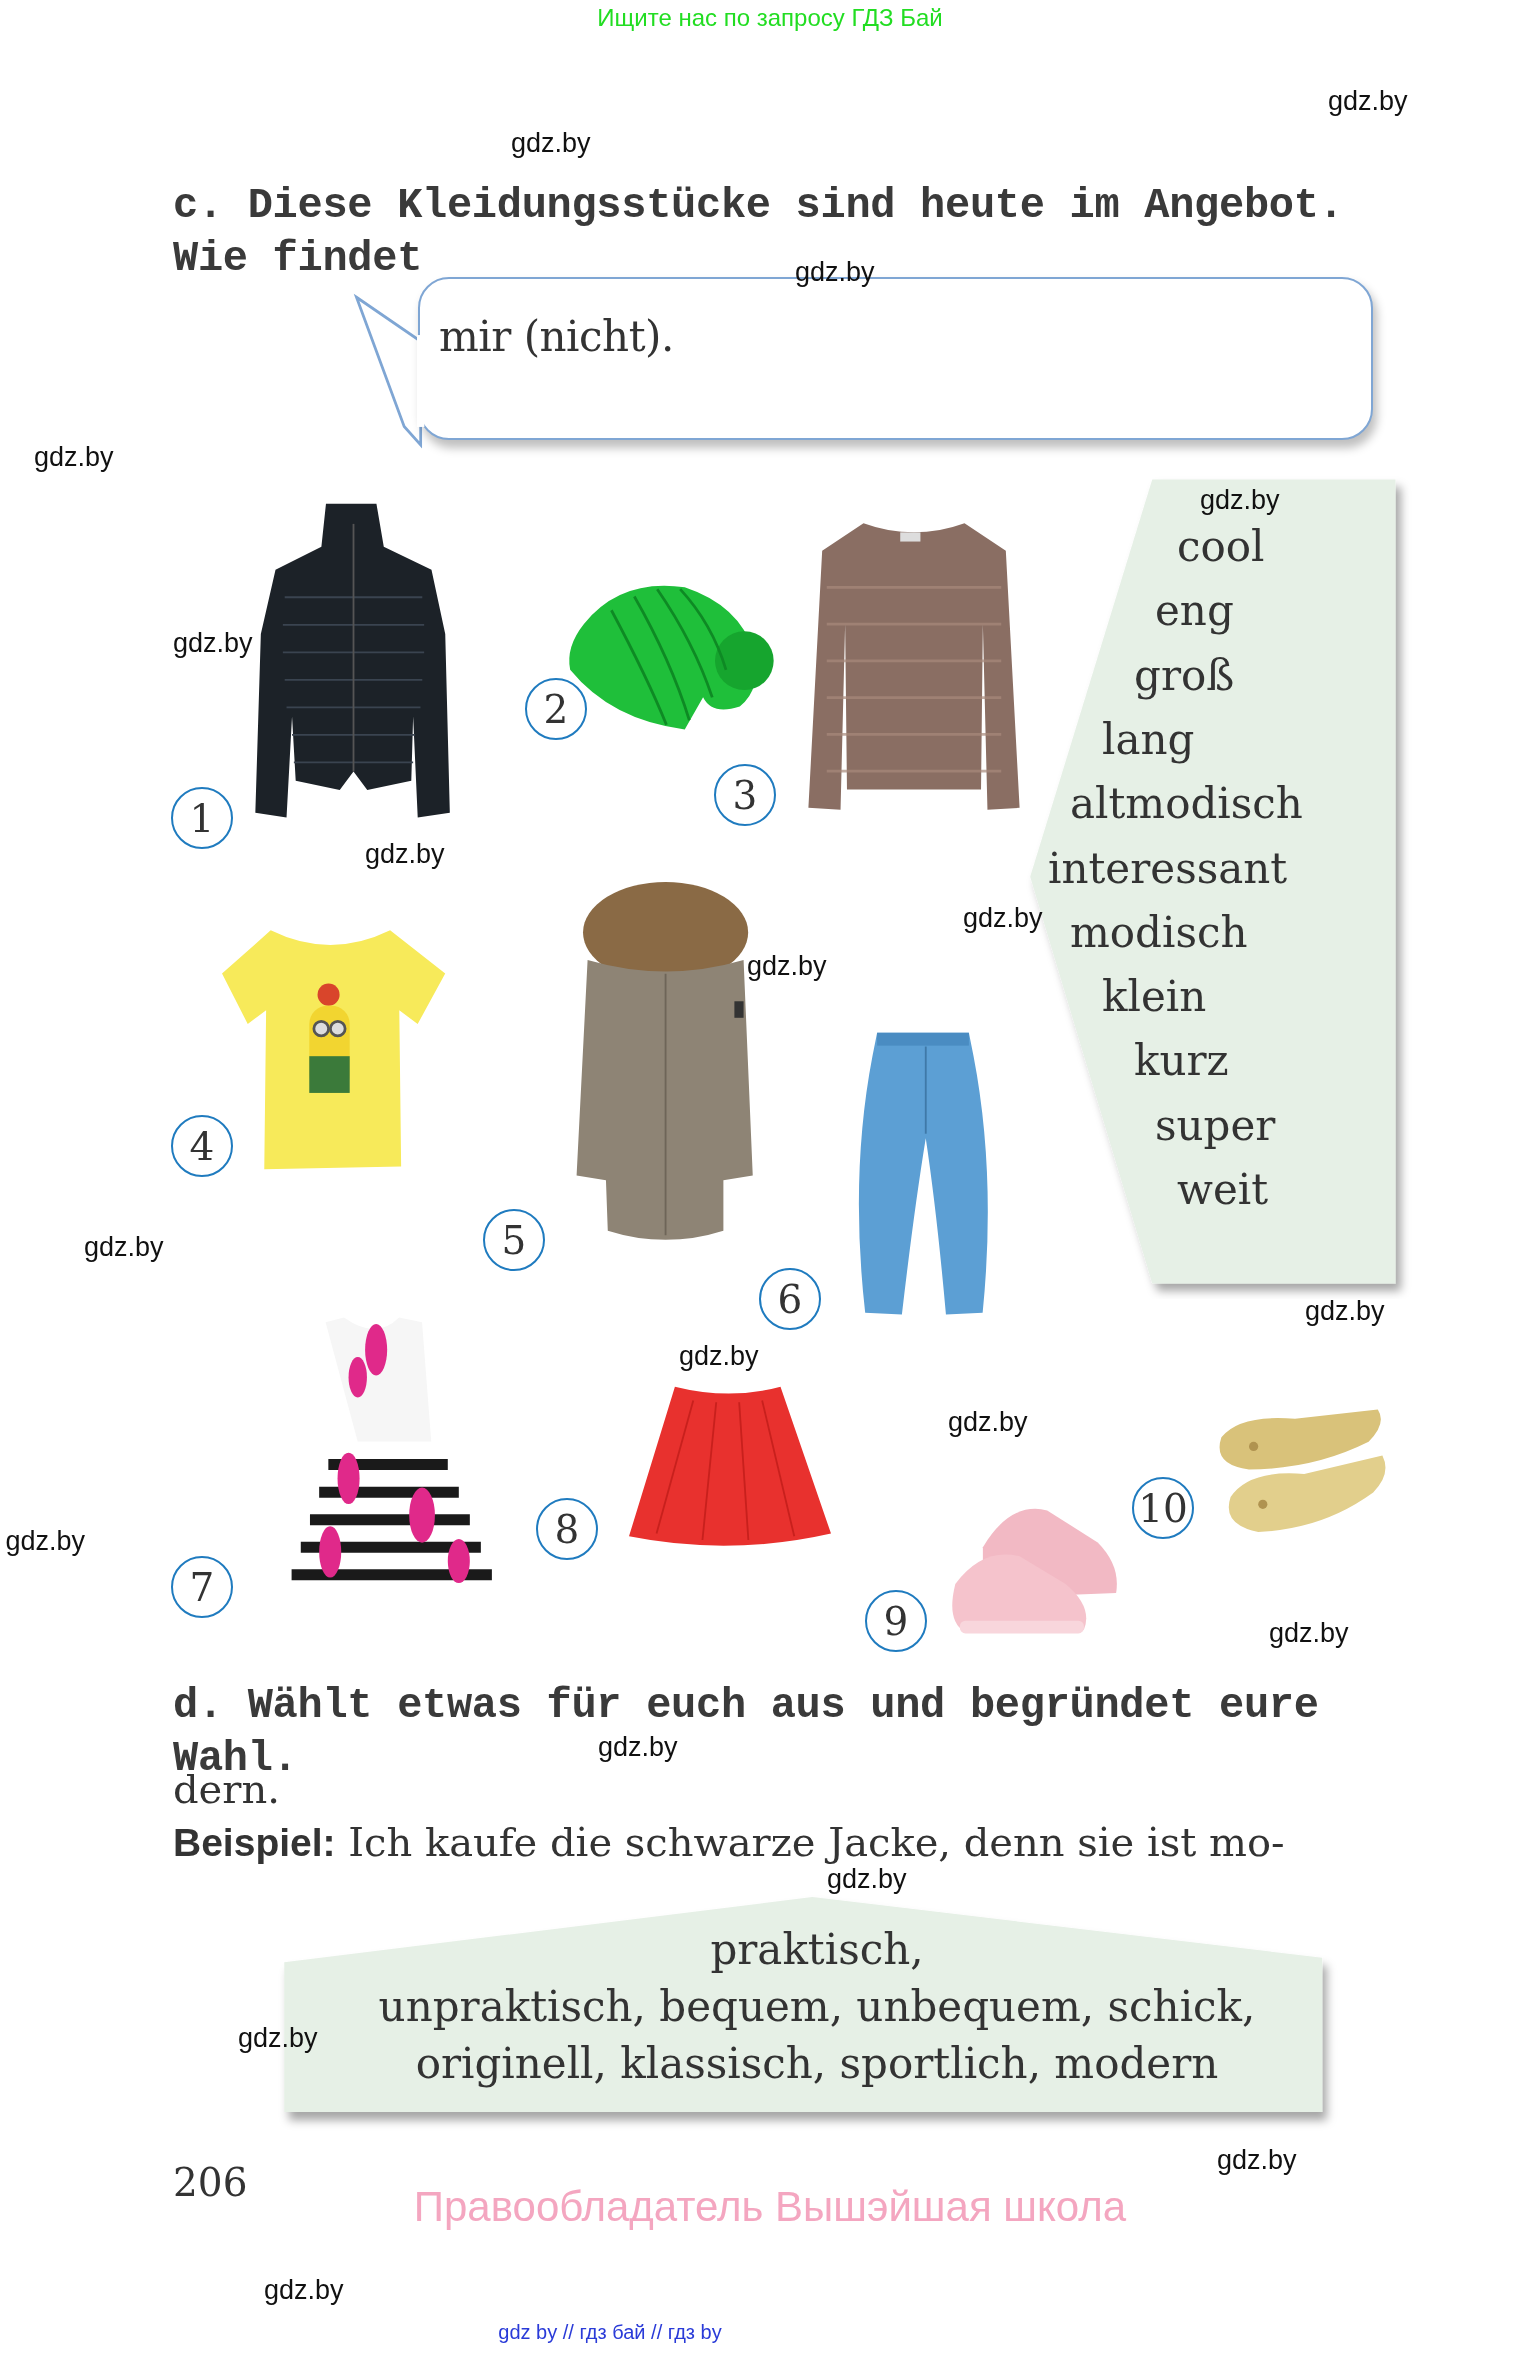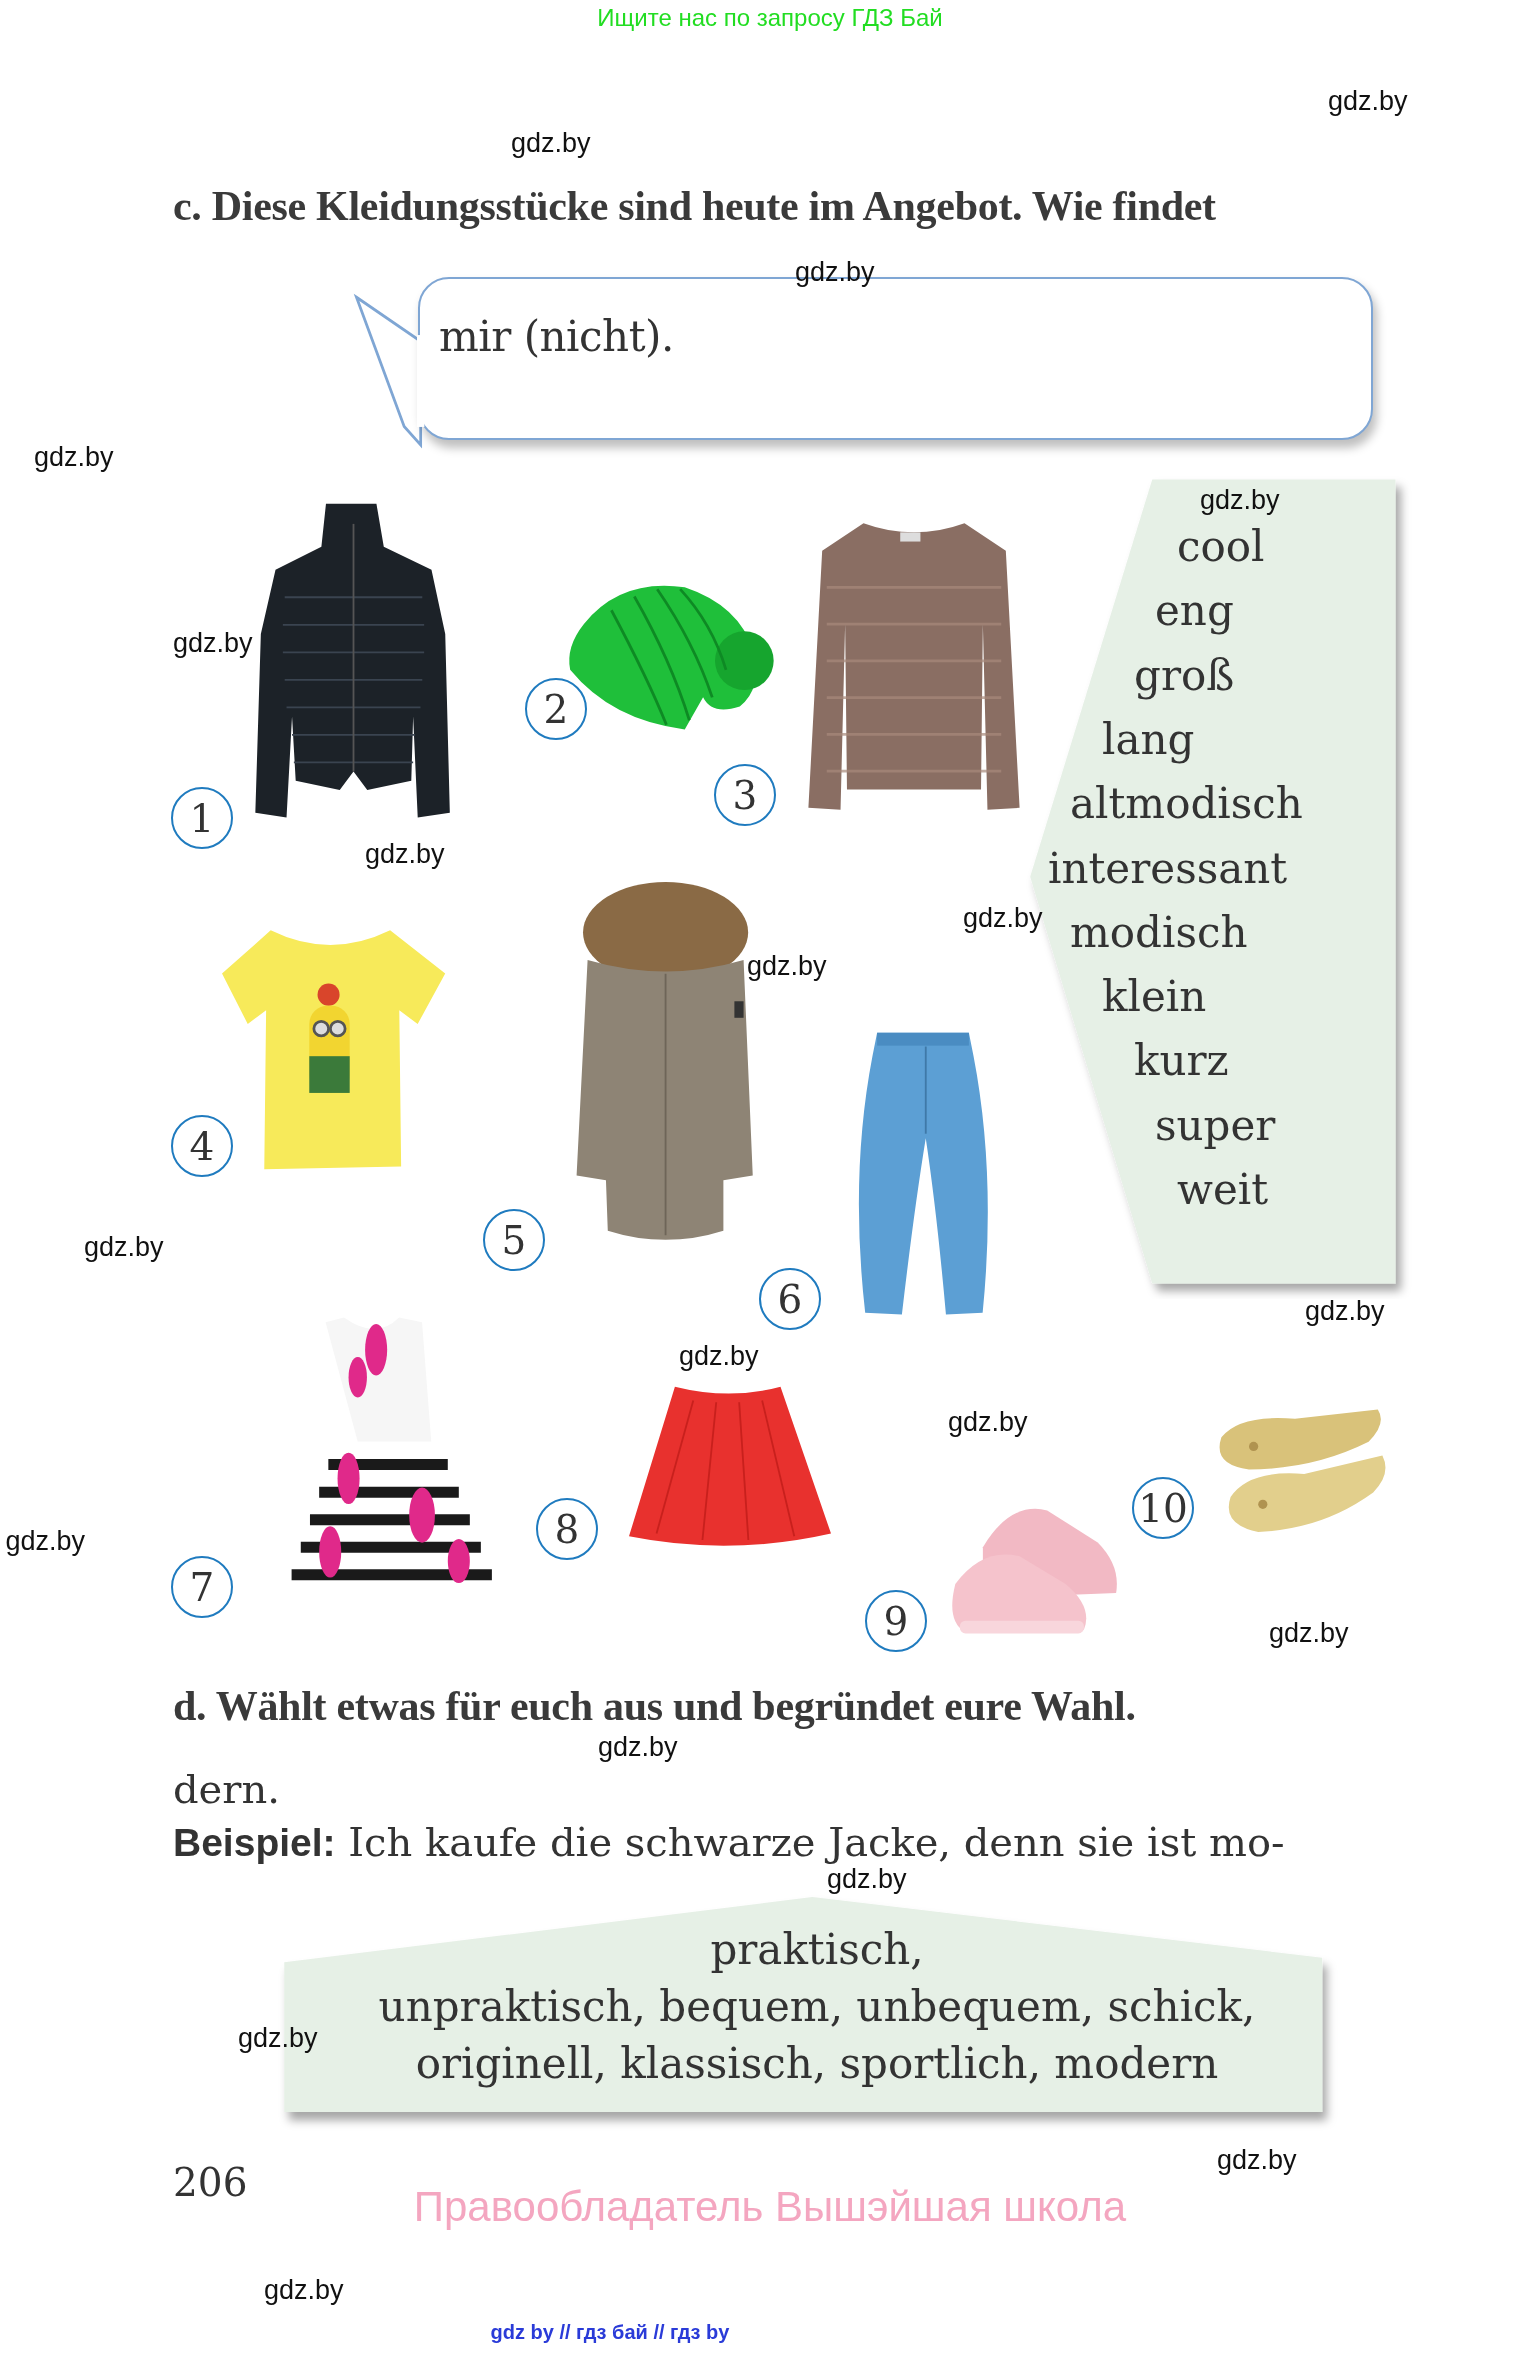--- a/index.html
+++ b/index.html
@@ -11,21 +11,21 @@
     .top-banner {
       left: 0; width: 1540px; top: 3.7px; text-align: center;
       font-family: "Liberation Sans", sans-serif; font-size: 24px; color: #22dd22;
     }
     .wm {
       font-family: "Liberation Sans", sans-serif; font-size: 27px; color: #111111;
       white-space: nowrap; line-height: 1;
     }
 
     .heading {
-      font-family: Liberation Serif, serif; font-weight: bold; color: #3a3a3a;
+      font-family: Liberation Mono, monospace; font-weight: bold; color: #3a3a3a;
       font-size: 42px; line-height: 53px; letter-spacing: -0.3px;
     }
 
     .bubble {
       left: 418px; top: 277px; width: 955px; height: 163px;
       border: 2.8px solid #7fa6d4; border-radius: 31px; background: #ffffff;
       box-shadow: 3.7px 7.3px 9.2px rgba(0,0,0,0.25);
     }
     .bubble-text {
       left: 439px; top: 308px; width: 927px;
@@ -56,21 +56,21 @@
 
     .page-num {
       left: 173px; top: 2160px; font-family: "DejaVu Serif", serif; font-size: 39px; color: #333333;
     }
     .copyright {
       left: 0; width: 1540px; top: 2183px; text-align: center;
       font-family: "Liberation Sans", sans-serif; font-size: 42px; color: #f4a6c0;
     }
     .footer-links {
       left: 0; width: 1220px; top: 2321px; text-align: center;
-      font-family: "Liberation Sans", sans-serif; font-size: 20px; color: #2a3bd8; font-weight: bold;
+      font-family: "Liberation Sans", sans-serif; font-size: 20px; color: #2a3bd8;
     }
   </style>
 </head>
 <body>
 
 <div class="abs top-banner">Ищите нас по запросу ГДЗ Бай</div>
 
 <div class="abs heading" style="left:173px; top:180px; width:1249px;">
   <div>c. Diese Kleidungsstücke sind heute im Angebot. Wie findet</div>
 </div>

